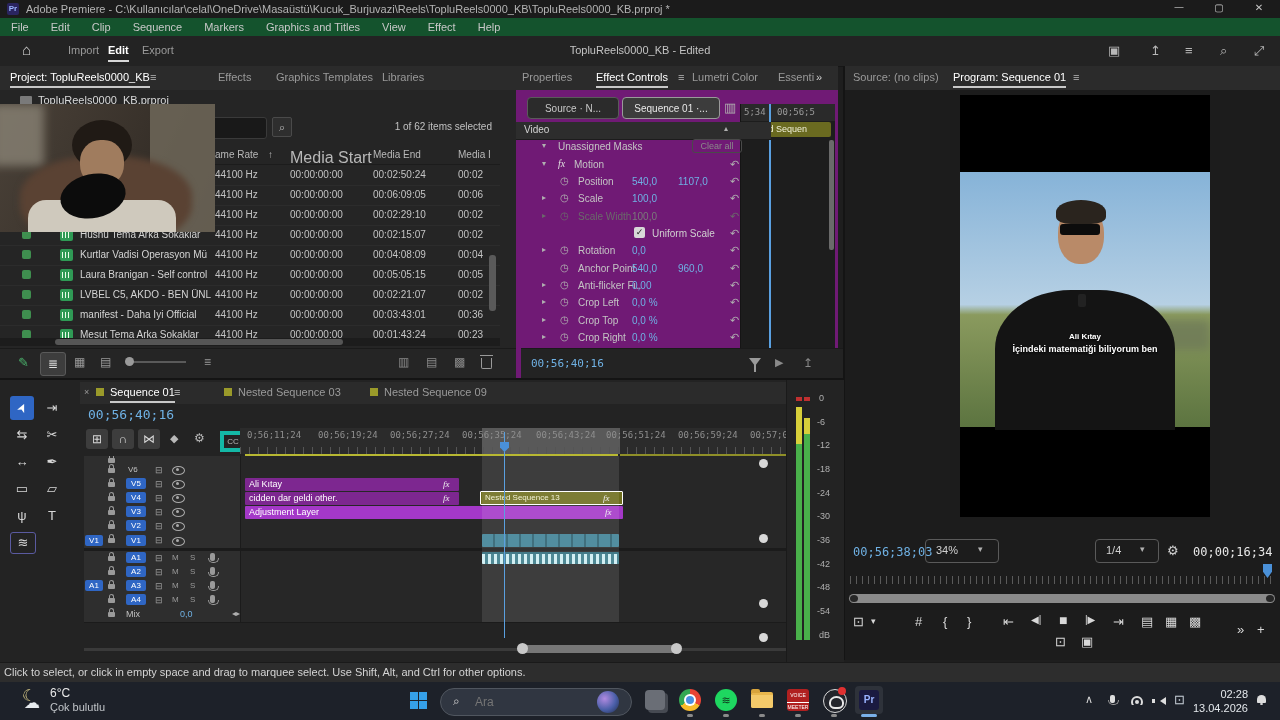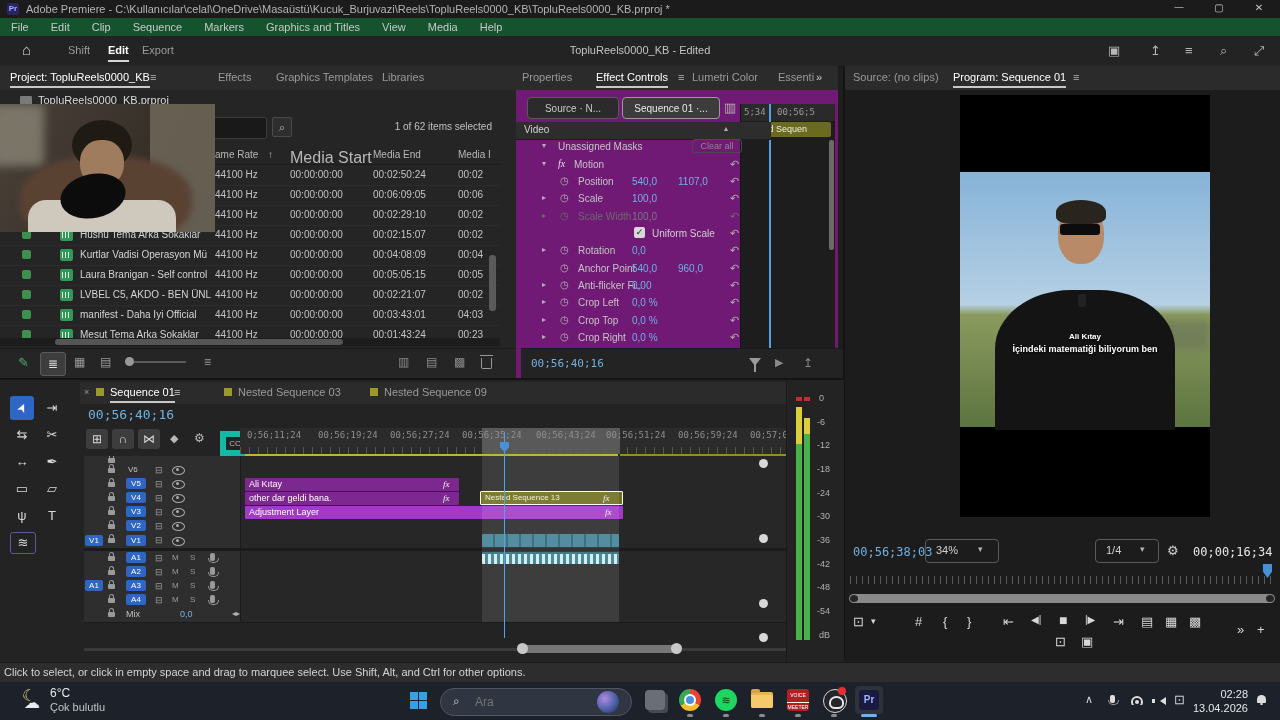--- a/index.html
+++ b/index.html
@@ -88,27 +88,27 @@
   </div>
 
   <div class="abs" style="left:0;top:18px;width:1280px;height:18px;background:#14532d;display:flex;align-items:center;">
     <span style="padding:0 11px;">File</span>
     <span style="padding:0 11px;">Edit</span>
     <span style="padding:0 11px;">Clip</span>
     <span style="padding:0 11px;">Sequence</span>
     <span style="padding:0 11px;">Markers</span>
     <span style="padding:0 11px;">Graphics and Titles</span>
     <span style="padding:0 11px;">View</span>
-    <span style="padding:0 11px;">Media</span>
+    <span style="padding:0 11px;">Effect</span>
     <span style="padding:0 11px;">Help</span>
   </div>
 
   <div class="abs" style="left:0;top:36px;width:1280px;height:30px;background:#232323;border-bottom:1px solid #161616;">
     <span class="ic abs" style="left:22px;top:5px;font-size:15px;color:#d8d8d8;">⌂</span>
-    <span class="abs" style="left:68px;top:8px;color:#9a9a9a;">Shift</span>
+    <span class="abs" style="left:68px;top:8px;color:#9a9a9a;">Import</span>
     <span class="abs" style="left:108px;top:8px;color:#fff;font-weight:bold;border-bottom:2px solid #d8d8d8;padding-bottom:4px;">Edit</span>
     <span class="abs" style="left:142px;top:8px;color:#9a9a9a;">Export</span>
     <span class="abs" style="left:440px;top:8px;width:400px;text-align:center;color:#c4c4c4;">TopluReels0000_KB - Edited</span>
     <span class="ic abs" style="left:1108px;top:7px;font-size:13px;">▣</span>
     <span class="ic abs" style="left:1150px;top:7px;font-size:13px;">↥</span>
     <span class="ic abs" style="left:1185px;top:7px;font-size:13px;">≡</span>
     <span class="ic abs" style="left:1220px;top:7px;font-size:13px;">⌕</span>
     <span class="ic abs" style="left:1254px;top:7px;font-size:13px;">⤢</span>
   </div>
 
@@ -200,21 +200,21 @@
           <span class="p-end">00:02:21:07</span>
           <span class="p-extra">00:02</span>
         </div>
       <div class="prow" style="top:140px;">
           <span class="p-use"></span>
           <span class="p-icon"></span>
           <span class="p-name">manifest - Daha İyi  Official</span>
           <span class="p-rate">44100 Hz</span>
           <span class="p-start">00:00:00:00</span>
           <span class="p-end">00:03:43:01</span>
-          <span class="p-extra">04:03</span>
+          <span class="p-extra">00:36</span>
         </div>
       <div class="prow" style="top:160px;">
           <span class="p-use"></span>
           <span class="p-icon"></span>
           <span class="p-name">Mesut Tema  Arka Sokaklar</span>
           <span class="p-rate">44100 Hz</span>
           <span class="p-start">00:00:00:00</span>
           <span class="p-end">00:01:43:24</span>
           <span class="p-extra">00:23</span>
         </div>
@@ -461,21 +461,21 @@
       <span style="position:absolute;left:290px;top:6px;width:8px;height:8px;background:#9a9a2a;"></span>
       <span class="panel-tab" style="position:absolute;left:304px;top:4px;">Nested Sequence 09</span>
     </div>
     <span class="tc abs" style="left:8px;top:27px;color:#6fb1e4;font-size:13px;left:88px;">00;56;40;16</span>
 
     <span class="tbox" style="left:86px;top:49px;">⊞</span>
     <span class="tbox" style="left:112px;top:49px;">∩</span>
     <span class="tbox" style="left:138px;top:49px;">⋈</span>
     <span class="abs" style="left:170px;top:52px;color:#b8b8b8;font-size:11px;">◆</span>
     <span class="abs" style="left:194px;top:51px;color:#b8b8b8;font-size:12px;">⚙</span>
-    <span class="abs" style="left:220px;top:51px;width:18px;height:13px;border:6px solid #14b8a6;border-radius:0;color:#b8b8b8;font-size:8px;text-align:center;line-height:13px;">CC</span>
+    <span class="abs" style="left:220px;top:51px;width:18px;height:13px;border:4px solid #14b8a6;border-radius:0;color:#b8b8b8;font-size:8px;text-align:center;line-height:13px;">CC</span>
 
     <div class="abs" style="left:240px;top:48px;width:546px;height:26px;background:#2b2b2b;">
       <div class="abs" style="left:242px;top:0;width:138px;height:26px;background:rgba(210,210,210,.28);"></div>
       <div class="abs" style="left:0;bottom:0;width:546px;height:7px;background:repeating-linear-gradient(90deg,#555 0 1px,transparent 1px 9px);"></div>
       <span class="rlabel tc" style="left:7px;">0;56;11;24</span>
       <span class="rlabel tc" style="left:78px;">00;56;19;24</span>
       <span class="rlabel tc" style="left:150px;">00;56;27;24</span>
       <span class="rlabel tc" style="left:222px;">00;56;35;24</span>
       <span class="rlabel tc" style="left:296px;">00;56;43;24</span>
       <span class="rlabel tc" style="left:366px;">00;56;51;24</span>
@@ -510,21 +510,21 @@
         <span>Ali Kıtay</span><span class="fxb" style="left:198px;">fx</span></div>
     </div>
     <div class="trow" style="top:111px;height:14px;">
       <div class="hd">
           <span class="lock" style="left:24px;top:5px;"></span>
         <span class="chip" style="left:42px;top:1px;">V4</span>
         <span class="t-sync">⊟</span>
           <span class="eye" style="left:88px;top:3px;"></span>
         </div>
       <div class="clip" style="left:161px;top:1px;width:210px;background:#7d2790;">
-        <span>other dar geldi bana.</span><span class="fxb" style="left:198px;">fx</span></div>
+        <span>cidden dar geldi other.</span><span class="fxb" style="left:198px;">fx</span></div>
       <div class="clip" style="left:396px;top:0;width:137px;background:#6e6e1e;border:1px solid #fff;height:12px;line-height:12px;color:#f0f0d0;font-size:8px;">
         <span>Nested Sequence 13</span><span class="fxb" style="left:122px;">fx</span></div>
     </div>
     <div class="trow" style="top:125px;height:14px;">
       <div class="hd">
           <span class="lock" style="left:24px;top:5px;"></span>
         <span class="chip" style="left:42px;top:1px;">V3</span>
         <span class="t-sync">⊟</span>
           <span class="eye" style="left:88px;top:3px;"></span>
         </div>

